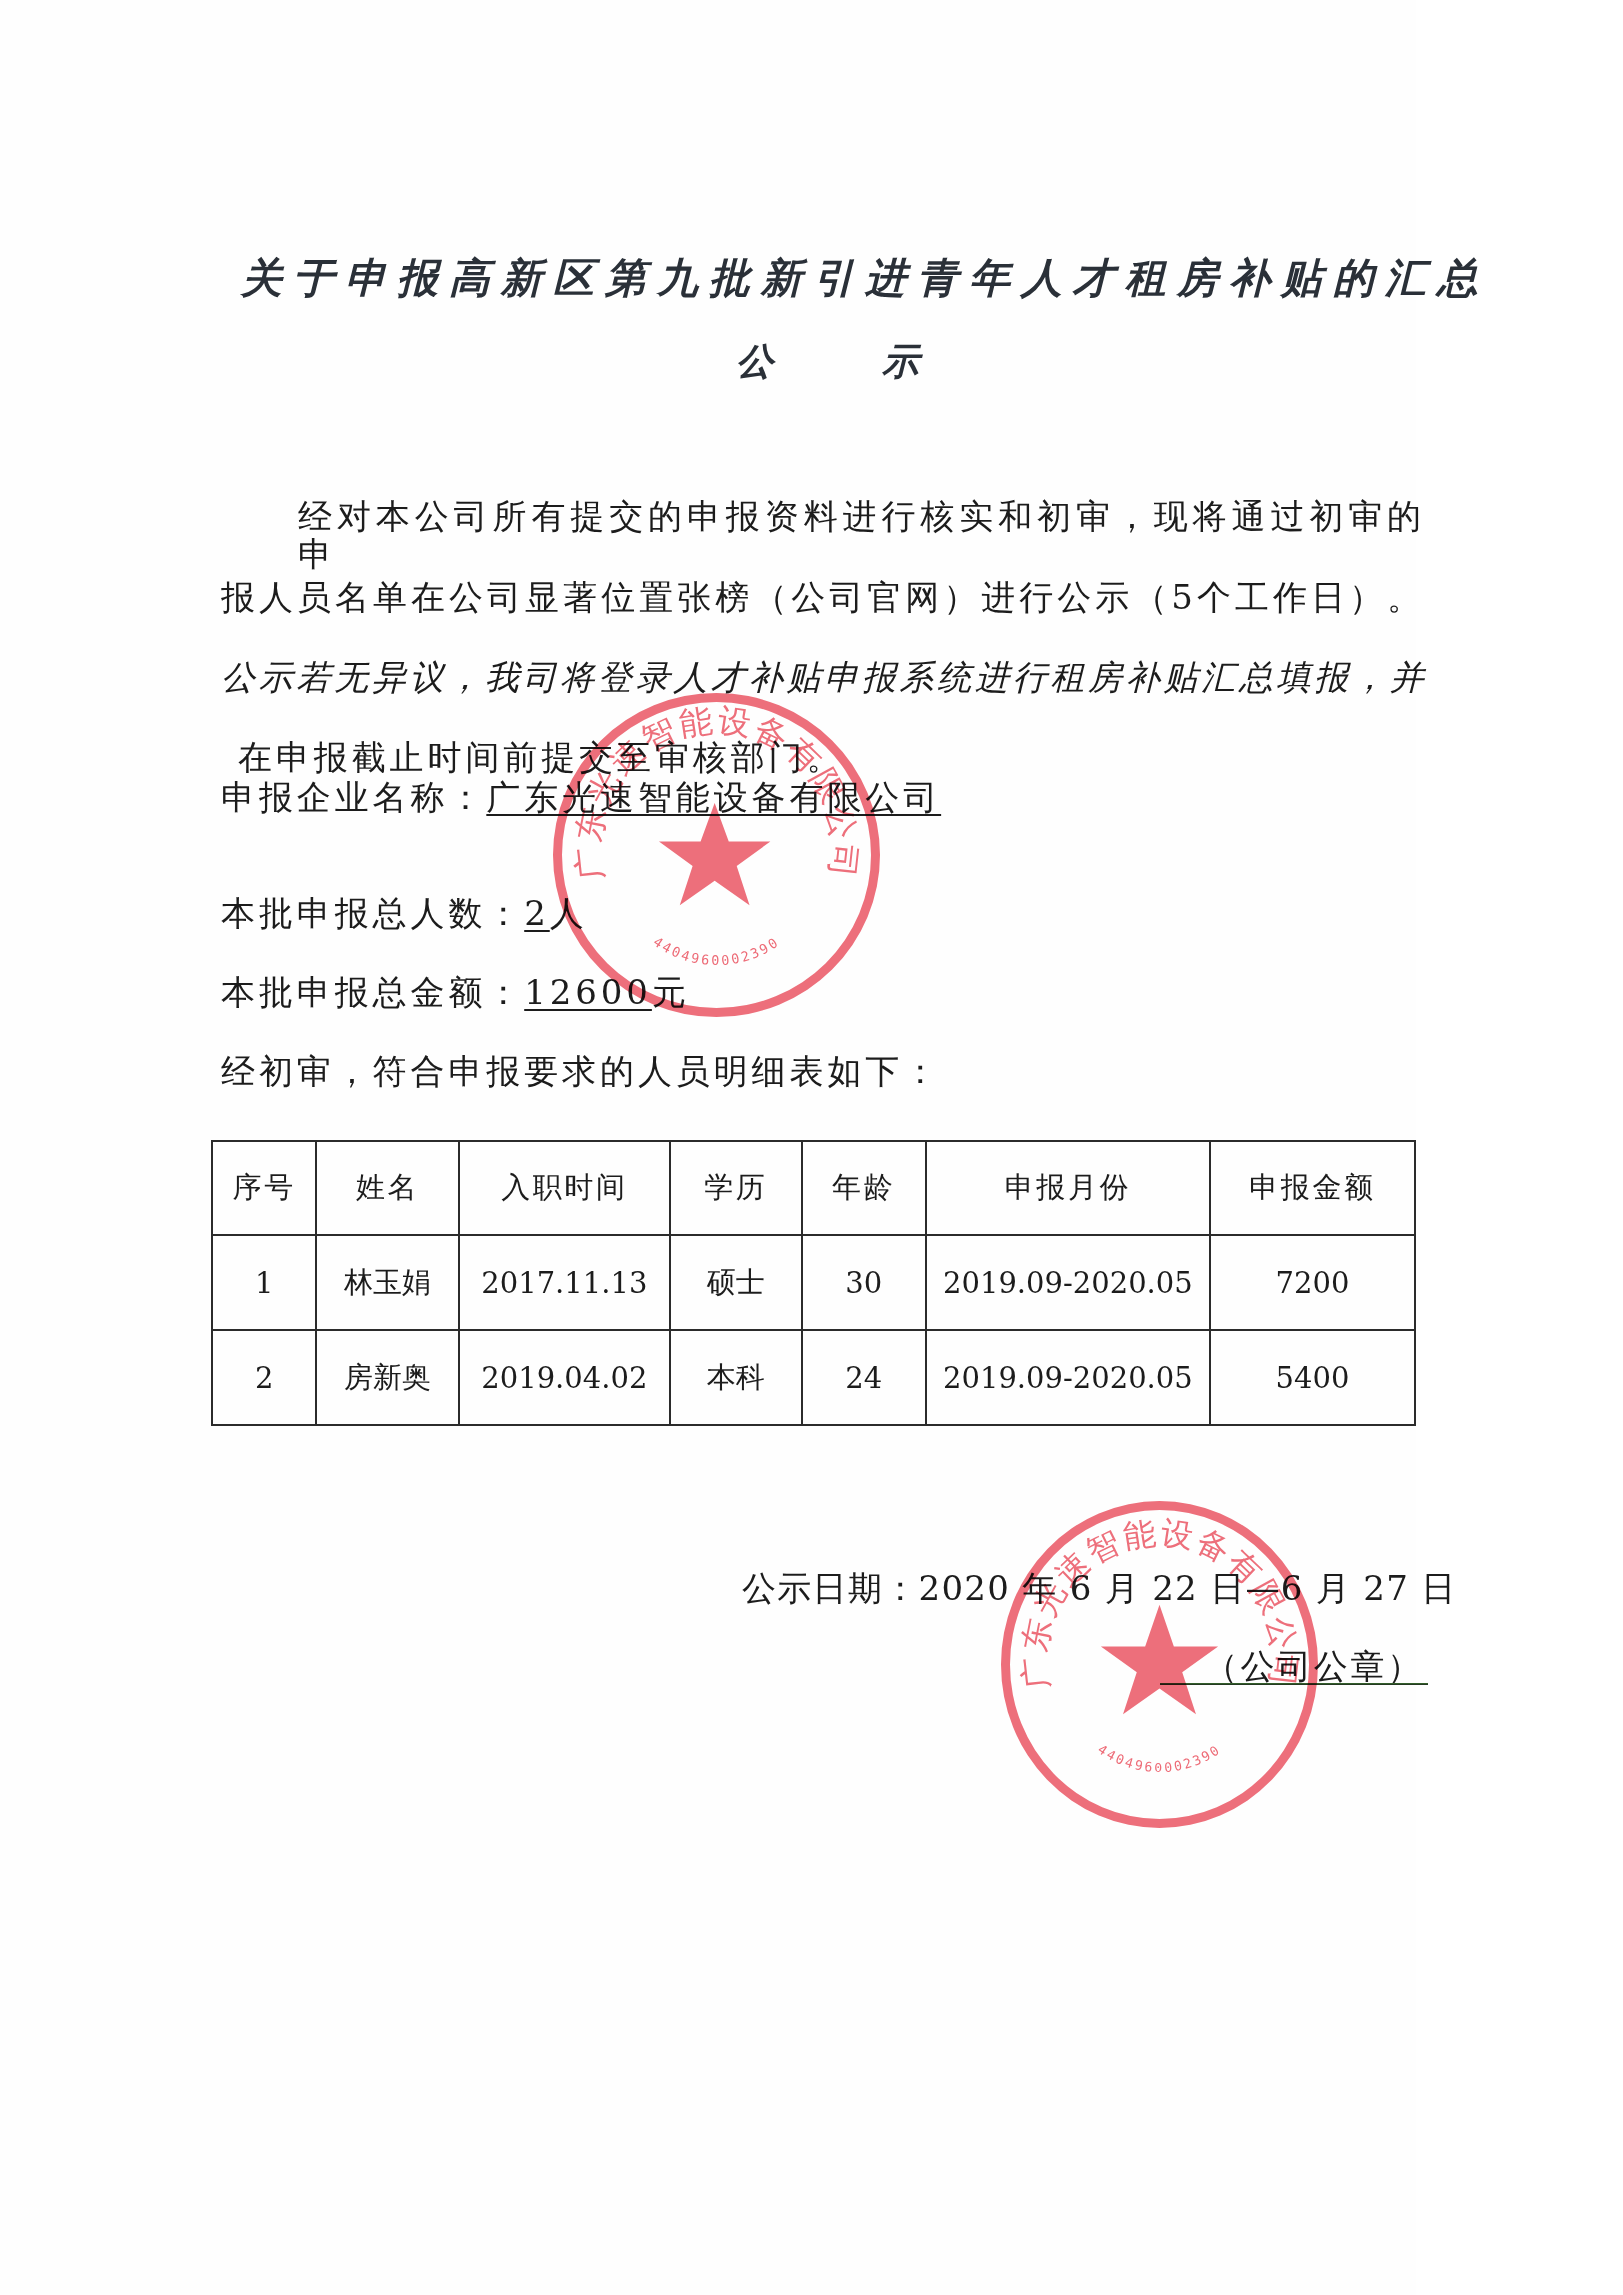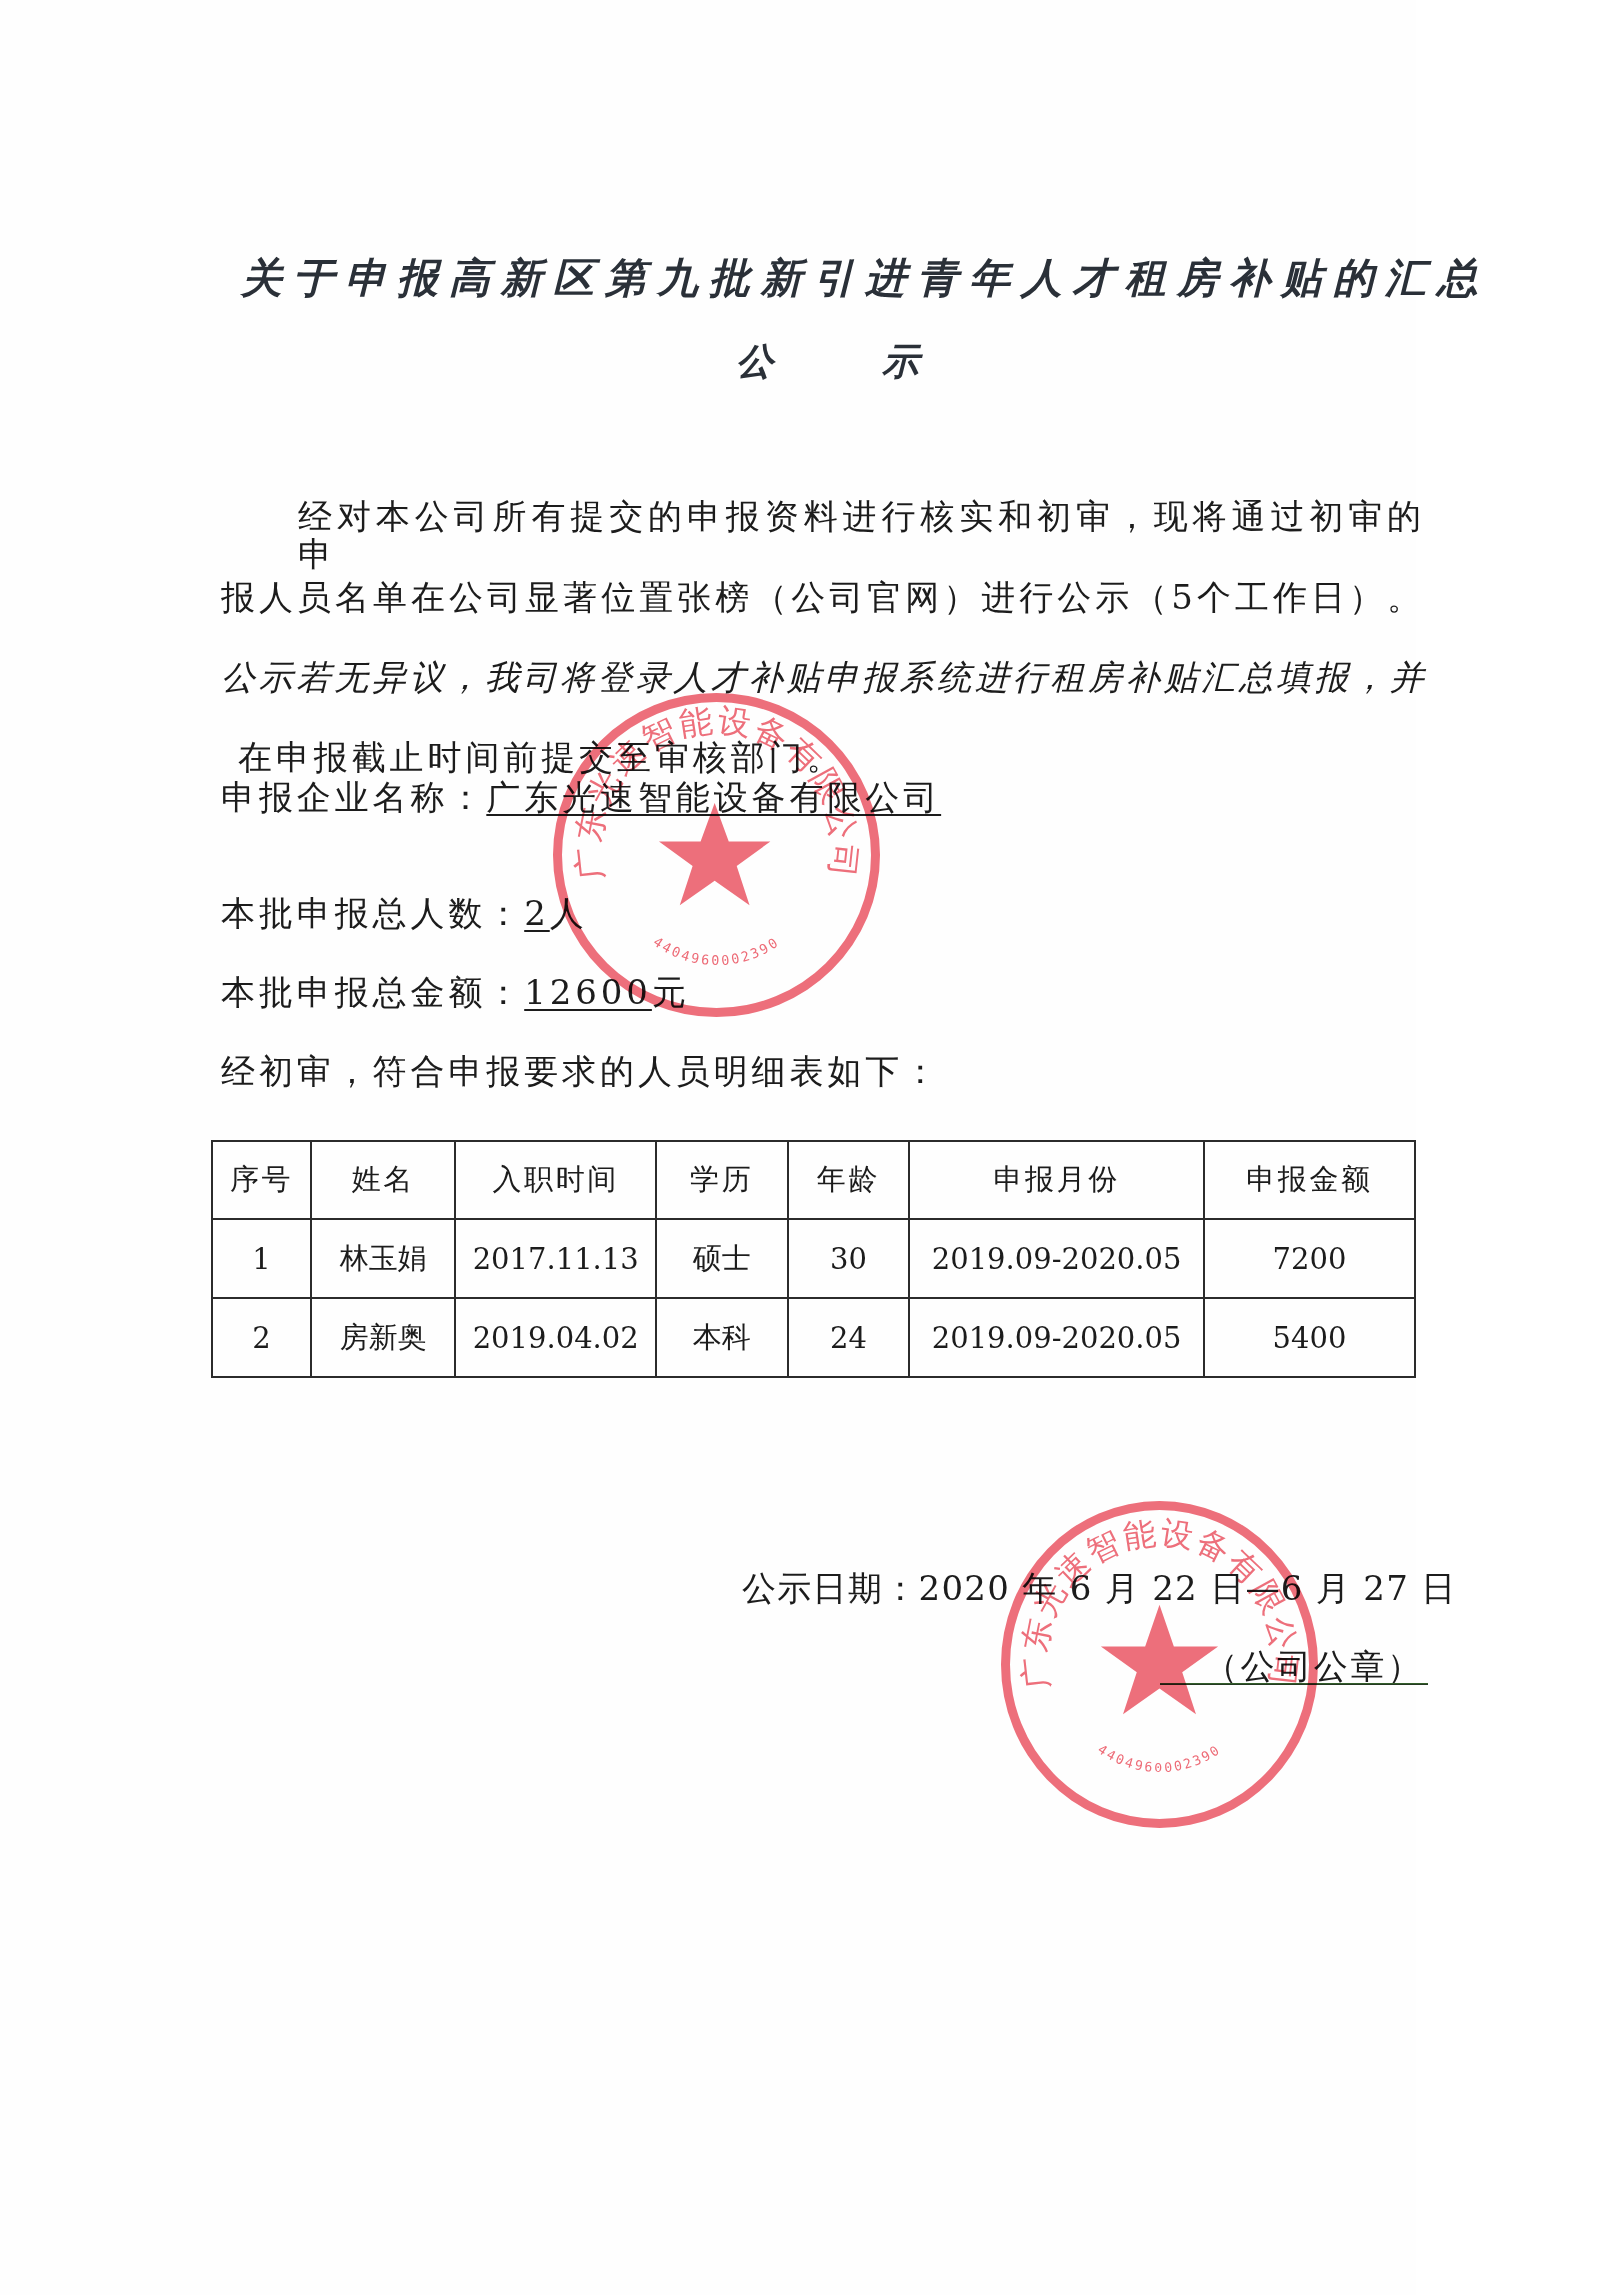--- a/index.html
+++ b/index.html
@@ -10,21 +10,21 @@
   .title { font-family: "DejaVu Sans", sans-serif; font-weight: bold; font-style: italic; color: #2a3038;
            font-size: 41px; letter-spacing: 11px; line-height: 46px; }
   .subtitle { font-family: "DejaVu Sans", sans-serif; font-weight: bold; font-style: italic; color: #2a3038;
               font-size: 37px; line-height: 39px; }
   .body-line { font-size: 34px; line-height: 38px; letter-spacing: 3.9px; color: #1c1c1c; }
   .justify { display: block; text-align: justify; text-align-last: justify; white-space: normal; }
   .u { text-decoration: underline; text-decoration-thickness: 2px; text-underline-offset: 5.2px; }
   table.detail { position: absolute; left: 211px; top: 1140px; border-collapse: collapse;
                  font-size: 29px; color: #1c1c1c; }
   table.detail td, table.detail th { border: 2px solid #2b2b2b; text-align: center; vertical-align: middle;
-                 padding: 0; font-weight: normal; }
+                 padding: 8px; font-weight: normal; }
   table.detail th { height: 76px; letter-spacing: 2.6px; }
   table.detail td { height: 77px; }
   .sig-line { position: absolute; left: 1160px; top: 1683px; width: 268px; height: 2px;
               background: linear-gradient(#3a6e2e, #1e2a1e); }
   .stamp { position: absolute; border-radius: 50%; border: 9.2px solid rgba(232,56,72,0.72);
            box-sizing: border-box; pointer-events: none; mix-blend-mode: multiply; }
   .stamp svg { position: absolute; left: 0; top: 0; width: 100%; height: 100%; overflow: visible; }
 </style>
 </head>
 <body>

